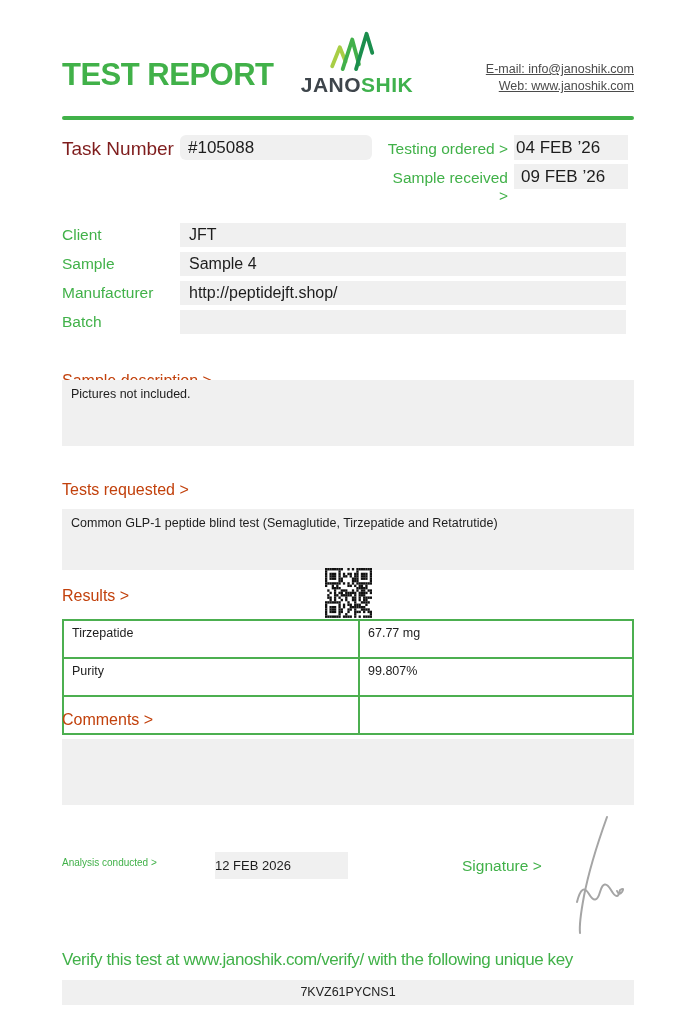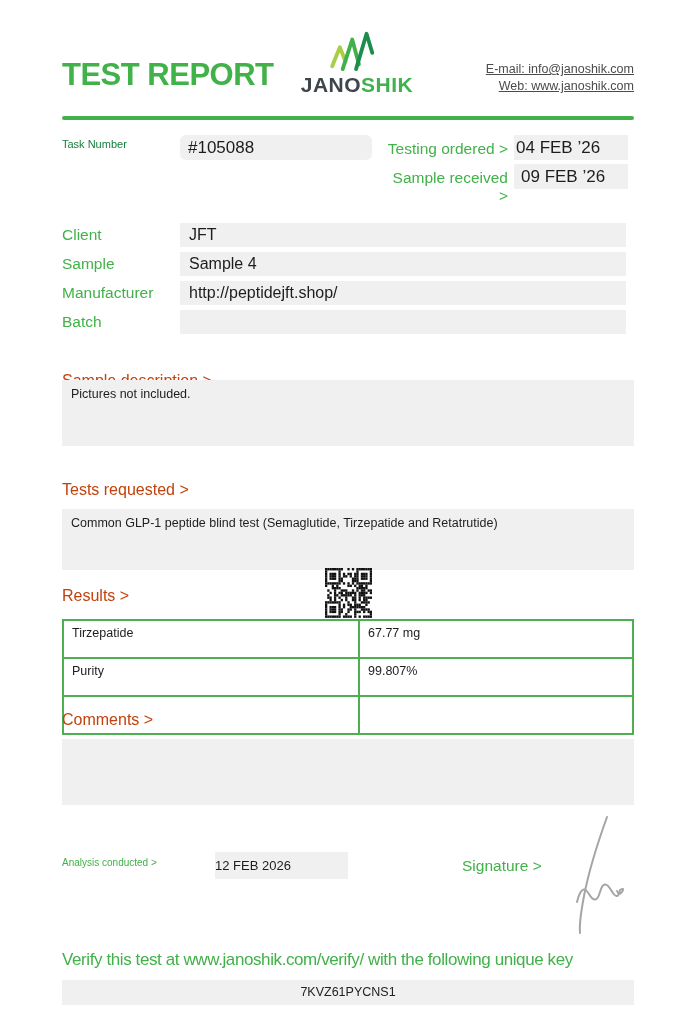--- a/index.html
+++ b/index.html
@@ -12,21 +12,21 @@
   .title{left:62px;top:57px;font-size:31px;font-weight:700;letter-spacing:-0.5px;color:#41b149;}
   .logo{left:296px;top:30px;width:122px;text-align:center;}
   .logo svg{display:block;margin:0 auto 1px auto;}
   .logo-text{font-size:21px;font-weight:700;letter-spacing:0.5px;white-space:nowrap;}
   .logo-dark{color:#3e454b;}
   .logo-green{color:#3fb14d;margin-top:8px;}
   .contact{right:60px;top:61px;text-align:right;font-size:12.5px;line-height:17px;color:#4b4b4b;text-decoration:underline;}
   .rule{left:62px;top:116px;width:572px;height:4px;background:#41b149;border-radius:2px;}
 
   
-  .task-label{left:62px;top:138px;font-size:11px;color:#15803d;}
+  .task-label{left:62px;top:138px;font-size:19px;color:#7f1d1d;}
   .task-box{left:180px;top:135px;width:192px;height:25px;font-size:17px;line-height:25px;padding-left:8px;border-radius:6px;}
   .ordered-label{left:380px;top:140px;width:128px;text-align:right;font-size:15.5px;color:#41b149;}
   .ordered-box{left:514px;top:135px;width:114px;height:25px;font-size:17px;line-height:25px;padding-left:2px;}
   .received-label{left:380px;top:169px;width:128px;text-align:right;font-size:15.5px;color:#41b149;}
   .received-box{left:514px;top:164px;width:114px;height:25px;font-size:17px;line-height:25px;padding-left:7px;}
 
   
   .info-label{left:62px;font-size:15.5px;color:#41b149;}
   .info-box{left:180px;width:446px;height:24px;font-size:16px;line-height:24px;padding-left:9px;}
 

